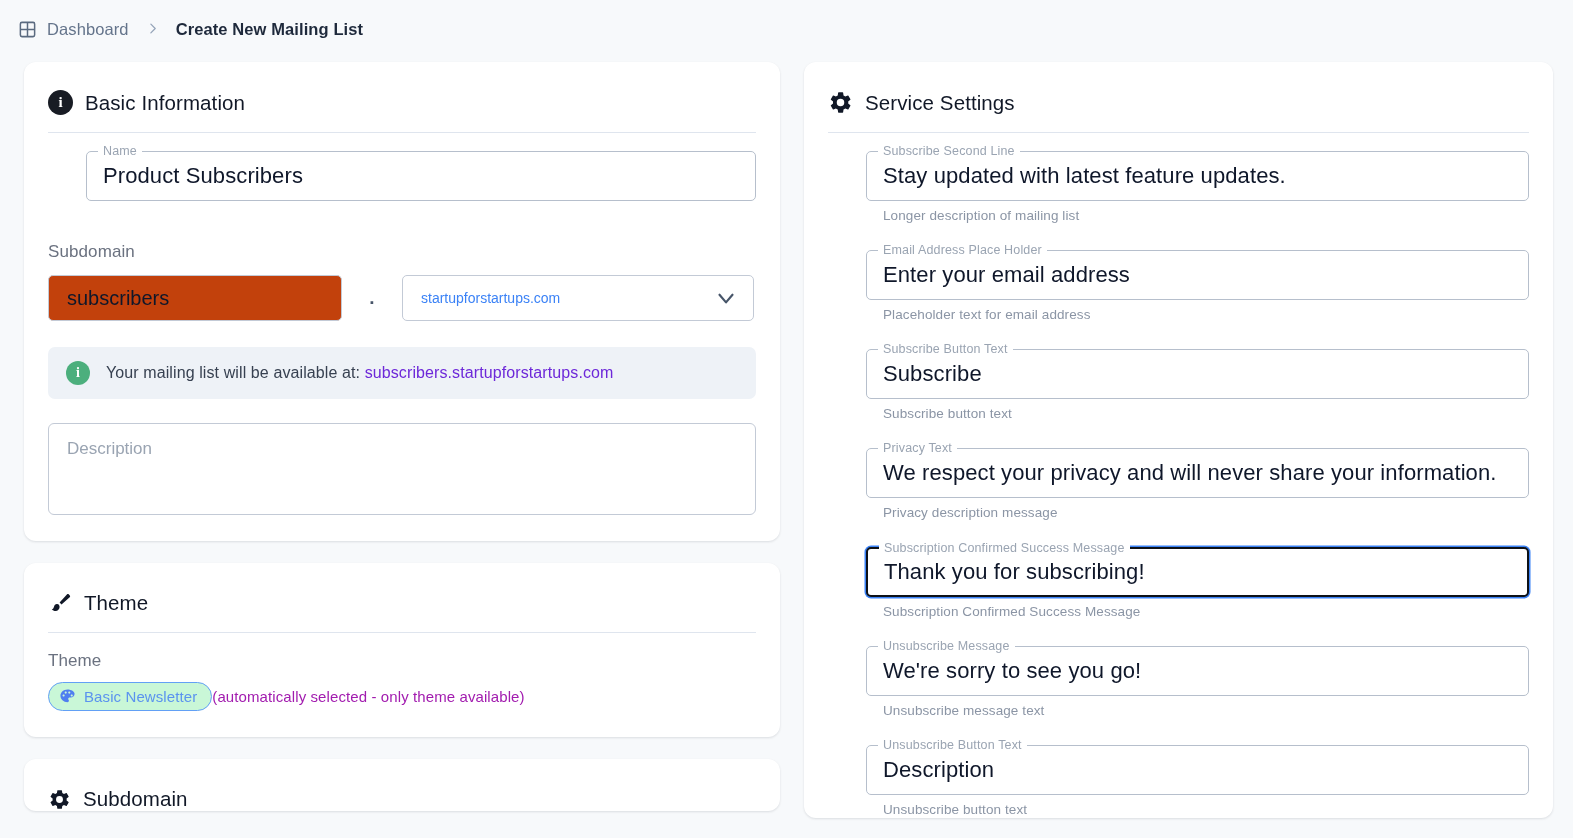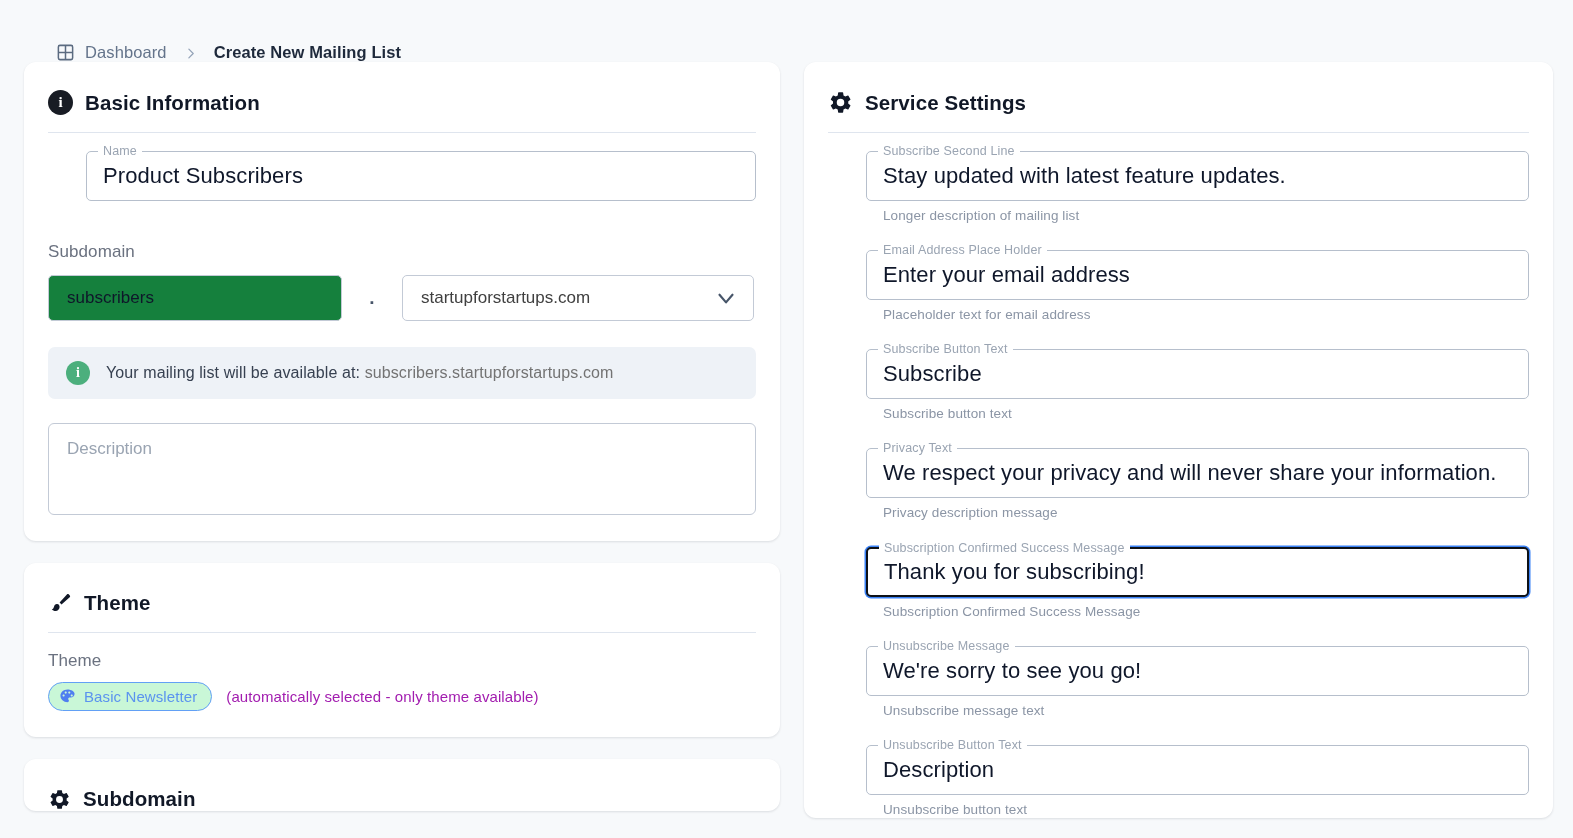--- a/index.html
+++ b/index.html
@@ -6,42 +6,42 @@
   html, body {
     width: 1573px; height: 838px;
     background: #f7f9fb;
     font-family: "Liberation Sans", sans-serif;
     overflow: hidden;
   }
   .page { position: relative; width: 1573px; height: 838px; }
 
   
   .breadcrumb {
-    display: flex; align-items: flex-end; gap: 11px;
-    padding: 20px 0 0 18px; height: 62px; margin-left: 38px;
+    display: flex; align-items: flex-start; gap: 11px;
+    padding: 20px 0 0 18px; height: 62px;
   }
   .bc-link { display: flex; align-items: center; gap: 10px; cursor: pointer; }
   .bc-link-label { font-size: 16.5px; color: #64748b; letter-spacing: .1px; }
   .bc-sep { color: #94a3b8; font-size: 17px; margin: 0 6px; display:flex; align-items:center; }
   .bc-current { font-size: 16.5px; font-weight: 700; color: #1e293b; letter-spacing: .1px; }
 
   
   .columns { display: flex; gap: 24px; padding: 0 24px; align-items: flex-start; }
   .col-left  { width: 756px; flex: none; }
   .col-right { width: 749px; flex: none; }
 
   .card {
     background: #ffffff;
     border-radius: 12px;
     box-shadow: 0 1px 3px rgba(16,24,40,.07), 0 1px 2px rgba(16,24,40,.05);
     padding: 24px 24px 26px 24px;
     margin-bottom: 22px;
   }
   .card-head { display: flex; align-items: center; gap: 12px; padding: 4px 0 0 0; }
-  .card-title { font-size: 20.5px; font-weight: 700; color: #111827; letter-spacing: .1px; }
+  .card-title { font-size: 20.5px; font-weight: 400; color: #111827; letter-spacing: .1px; }
   .card-rule { height: 1px; background: #dfe5ee; margin: 17px 0 18px 0; }
 
   
   .icon-circle-dark {
     width: 25px; height: 25px; border-radius: 50%;
     background: #181c24; color: #fff;
     display: flex; align-items: center; justify-content: center;
     font-size: 15px; font-weight: 700; font-family: "Liberation Serif", serif;
   }
   .icon-svg { display: block; }
@@ -80,61 +80,61 @@
   }
   .field-gap { height: 22px; }
 
   
   .plain-input {
     border: 1px solid #c3cad6;
     border-radius: 5px;
     height: 46px;
     display: flex; align-items: center;
     padding: 12px 18px;
-    background: #15803d;
-    font-size: 17px; color: #0f172a;
+    background: #c2410c;
+    font-size: 20px; color: #0f172a;
   }
 
   .plain-label { font-size: 17px; color: #6b7280; margin-bottom: 13px; letter-spacing: .1px; }
 
   .subdomain-row { display: flex; align-items: center; gap: 0; }
   .sd-host { width: 294px; }
   .sd-dot { width: 60px; text-align: center; font-size: 19px; color: #475569; font-weight: 700; }
   .sd-domain {
     width: 352px; position: relative;
     display:flex; align-items:center; justify-content: space-between;
     border: 1px solid #c3cad6; border-radius: 5px; height: 46px;
     padding: 0 14px 0 18px; background: #fff; cursor: pointer;
   }
-  .sd-domain-text { font-size: 17px; color: #404040; }
+  .sd-domain-text { font-size: 14px; color: #3b82f6; }
 
   
   .notice {
     display: flex; align-items: center; gap: 16px;
     background: #eef2f7; border-radius: 7px;
     padding: 14px 18px; margin: 26px 0 24px 0;
   }
   .notice-icon {
     width: 24px; height: 24px; border-radius: 50%;
     background: #4caf7d; color: #fff; flex: none;
     display: flex; align-items: center; justify-content: center;
     font-size: 14px; font-weight: 700; font-family: "Liberation Serif", serif;
   }
   .notice-text { font-size: 16px; color: #374151; letter-spacing: .1px; }
-  .notice-link { color: #737373; }
+  .notice-link { color: #6d28d9; }
 
   
   .textarea-box {
     border: 1px solid #c3cad6; border-radius: 6px;
     height: 92px; padding: 15px 18px; background: #fff;
     font-size: 17px; color: #9aa4b2;
   }
 
   
-  .theme-row { display: flex; align-items: center; gap: 14px; }
+  .theme-row { display: flex; align-items: center; }
   .chip {
     display: inline-flex; align-items: center; gap: 8px;
     background: #c9f7d7; border: 1.5px solid #62a0f5;
     border-radius: 17px; padding: 5px 14px 5px 10px;
     cursor: pointer;
   }
   .chip-label { font-size: 15px; color: #5b93ef; letter-spacing: .1px; }
   .chip-note { font-size: 15px; color: #a21caf; letter-spacing: .1px; }
 
   .clip-bottom { max-height: 53px; overflow: hidden; padding-bottom: 0; margin-bottom: 0; }

